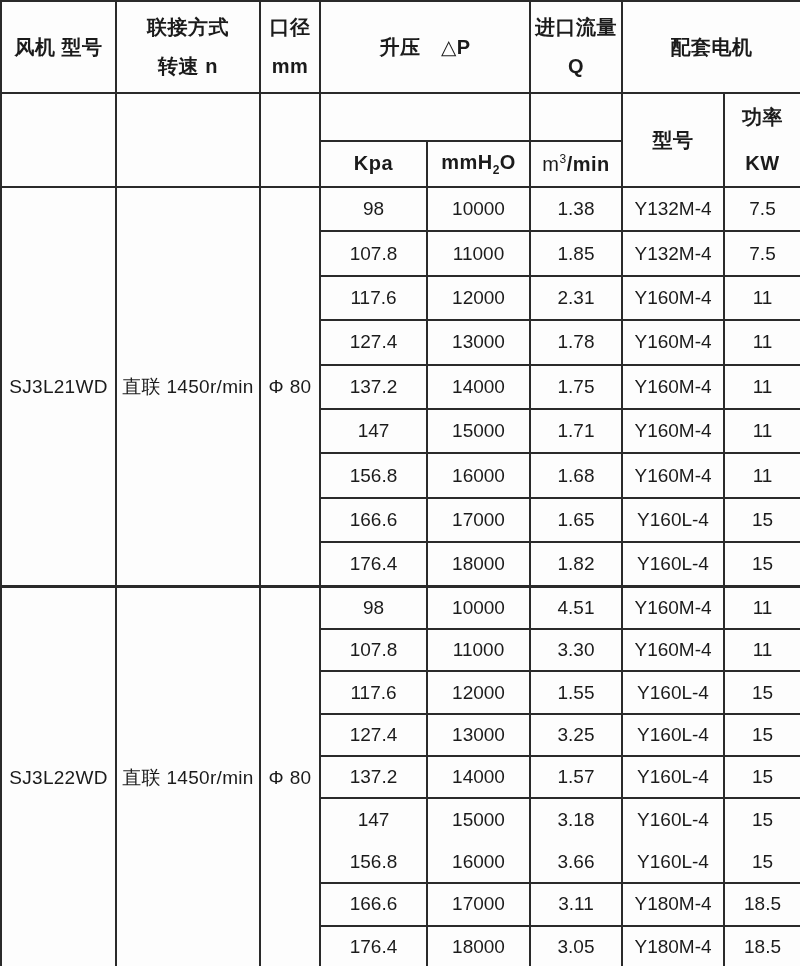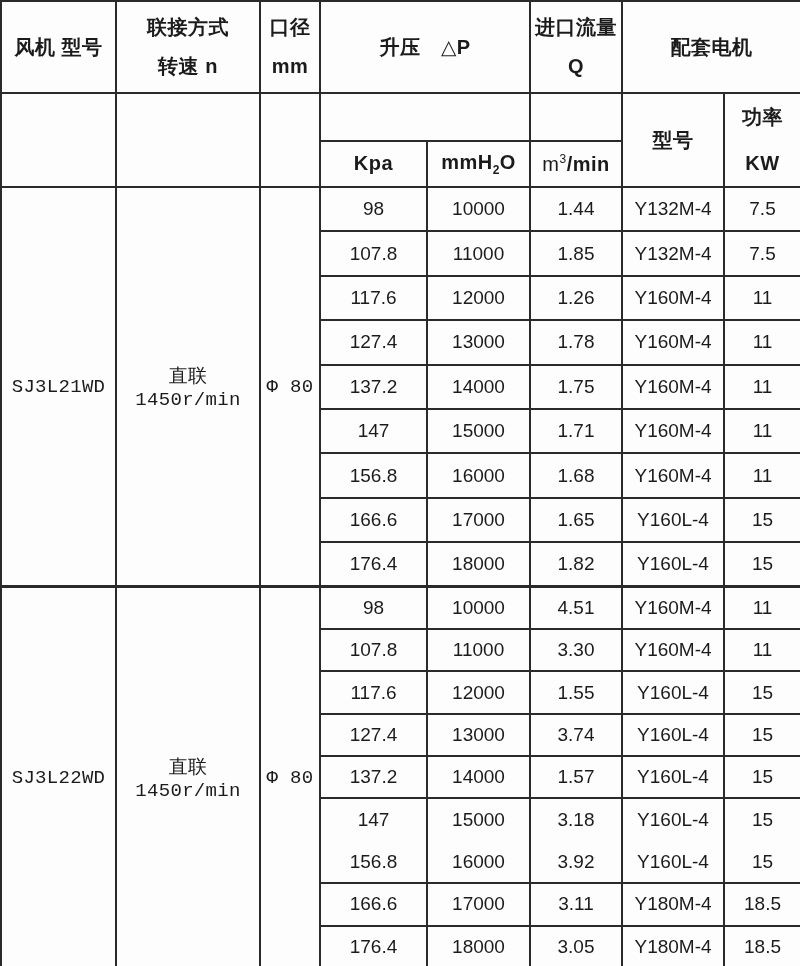--- a/index.html
+++ b/index.html
@@ -30,21 +30,21 @@
   td.h .ln2 { line-height: 46px; }
   sub { font-size: 12px; font-weight: bold; }
   sup { font-size: 12px; }
   .lt { font-weight: 400; }
   tbody.section td { font-size: 19px; }
   tbody.section tr { height: 44px; }
   tbody.section2 tr { height: 42px; }
   tbody.section2 tr:first-child td { border-top-width: 3px; }
   td.nb { border-bottom: 0; }
   td.nt { border-top: 0; }
-  td.merge { font-size: 19px; letter-spacing: 0.3px; font-family: Liberation Mono, monospace; }
+  td.merge { font-size: 19px; letter-spacing: 0.3px; }
 </style>
 </head>
 <body>
 
 <table class="spec">
   <colgroup>
     <col style="width:115px">
     <col style="width:144px">
     <col style="width:60px">
     <col style="width:107px">
@@ -89,35 +89,35 @@
       <td class="h"><span class="lt">m</span><sup class="lt">3</sup><span>/min</span></td>
     </tr>
   </thead>
   <tbody class="section">
       <tr>
         <td rowspan="9" class="merge">SJ3L21WD</td>
         <td rowspan="9" class="merge">直联 1450r/min</td>
         <td rowspan="9" class="merge">Φ 80</td>
         <td>98</td>
         <td>10000</td>
-        <td>1.44</td>
+        <td>1.38</td>
         <td>Y132M-4</td>
         <td>7.5</td>
       </tr>
       <tr>
         <td>107.8</td>
         <td>11000</td>
         <td>1.85</td>
         <td>Y132M-4</td>
         <td>7.5</td>
       </tr>
       <tr>
         <td>117.6</td>
         <td>12000</td>
-        <td>1.26</td>
+        <td>2.31</td>
         <td>Y160M-4</td>
         <td>11</td>
       </tr>
       <tr>
         <td>127.4</td>
         <td>13000</td>
         <td>1.78</td>
         <td>Y160M-4</td>
         <td>11</td>
       </tr>
@@ -178,42 +178,42 @@
       <tr>
         <td>117.6</td>
         <td>12000</td>
         <td>1.55</td>
         <td>Y160L-4</td>
         <td>15</td>
       </tr>
       <tr>
         <td>127.4</td>
         <td>13000</td>
-        <td>3.74</td>
+        <td>3.25</td>
         <td>Y160L-4</td>
         <td>15</td>
       </tr>
       <tr>
         <td>137.2</td>
         <td>14000</td>
         <td>1.57</td>
         <td>Y160L-4</td>
         <td>15</td>
       </tr>
       <tr>
         <td class="nb">147</td>
         <td class="nb">15000</td>
         <td class="nb">3.18</td>
         <td class="nb">Y160L-4</td>
         <td class="nb">15</td>
       </tr>
       <tr>
         <td class="nt">156.8</td>
         <td class="nt">16000</td>
-        <td class="nt">3.92</td>
+        <td class="nt">3.66</td>
         <td class="nt">Y160L-4</td>
         <td class="nt">15</td>
       </tr>
       <tr>
         <td>166.6</td>
         <td>17000</td>
         <td>3.11</td>
         <td>Y180M-4</td>
         <td>18.5</td>
       </tr>

